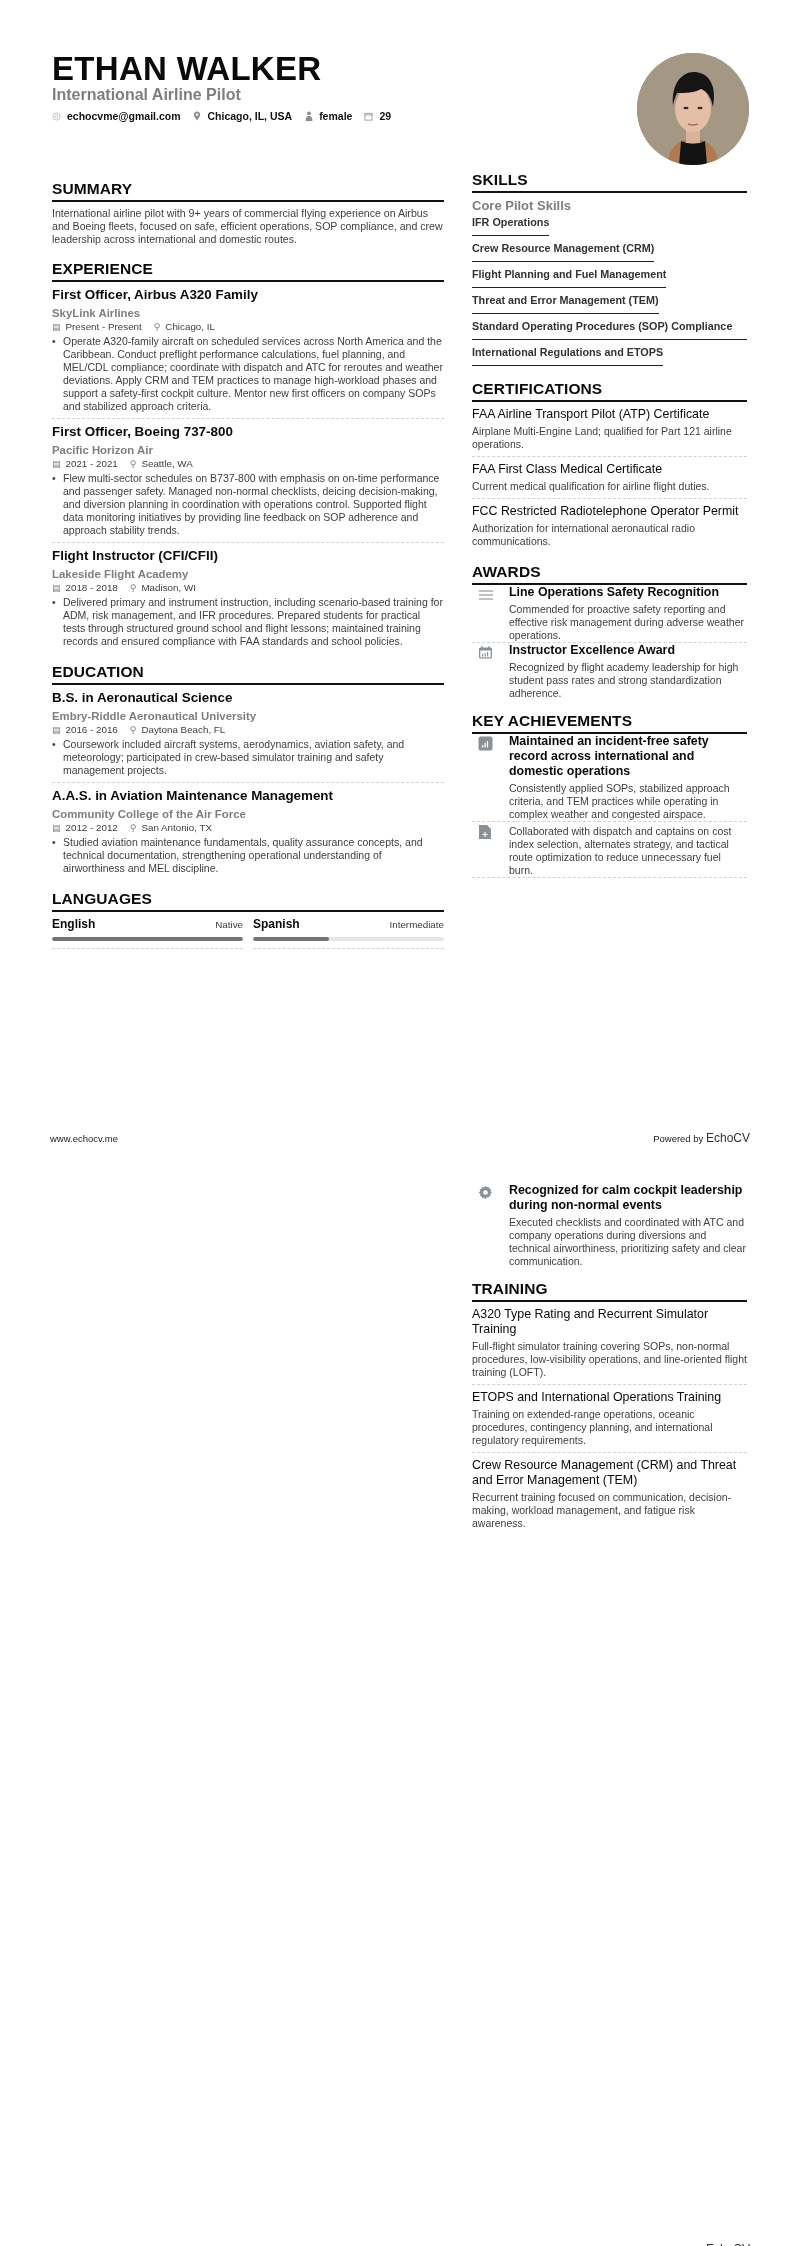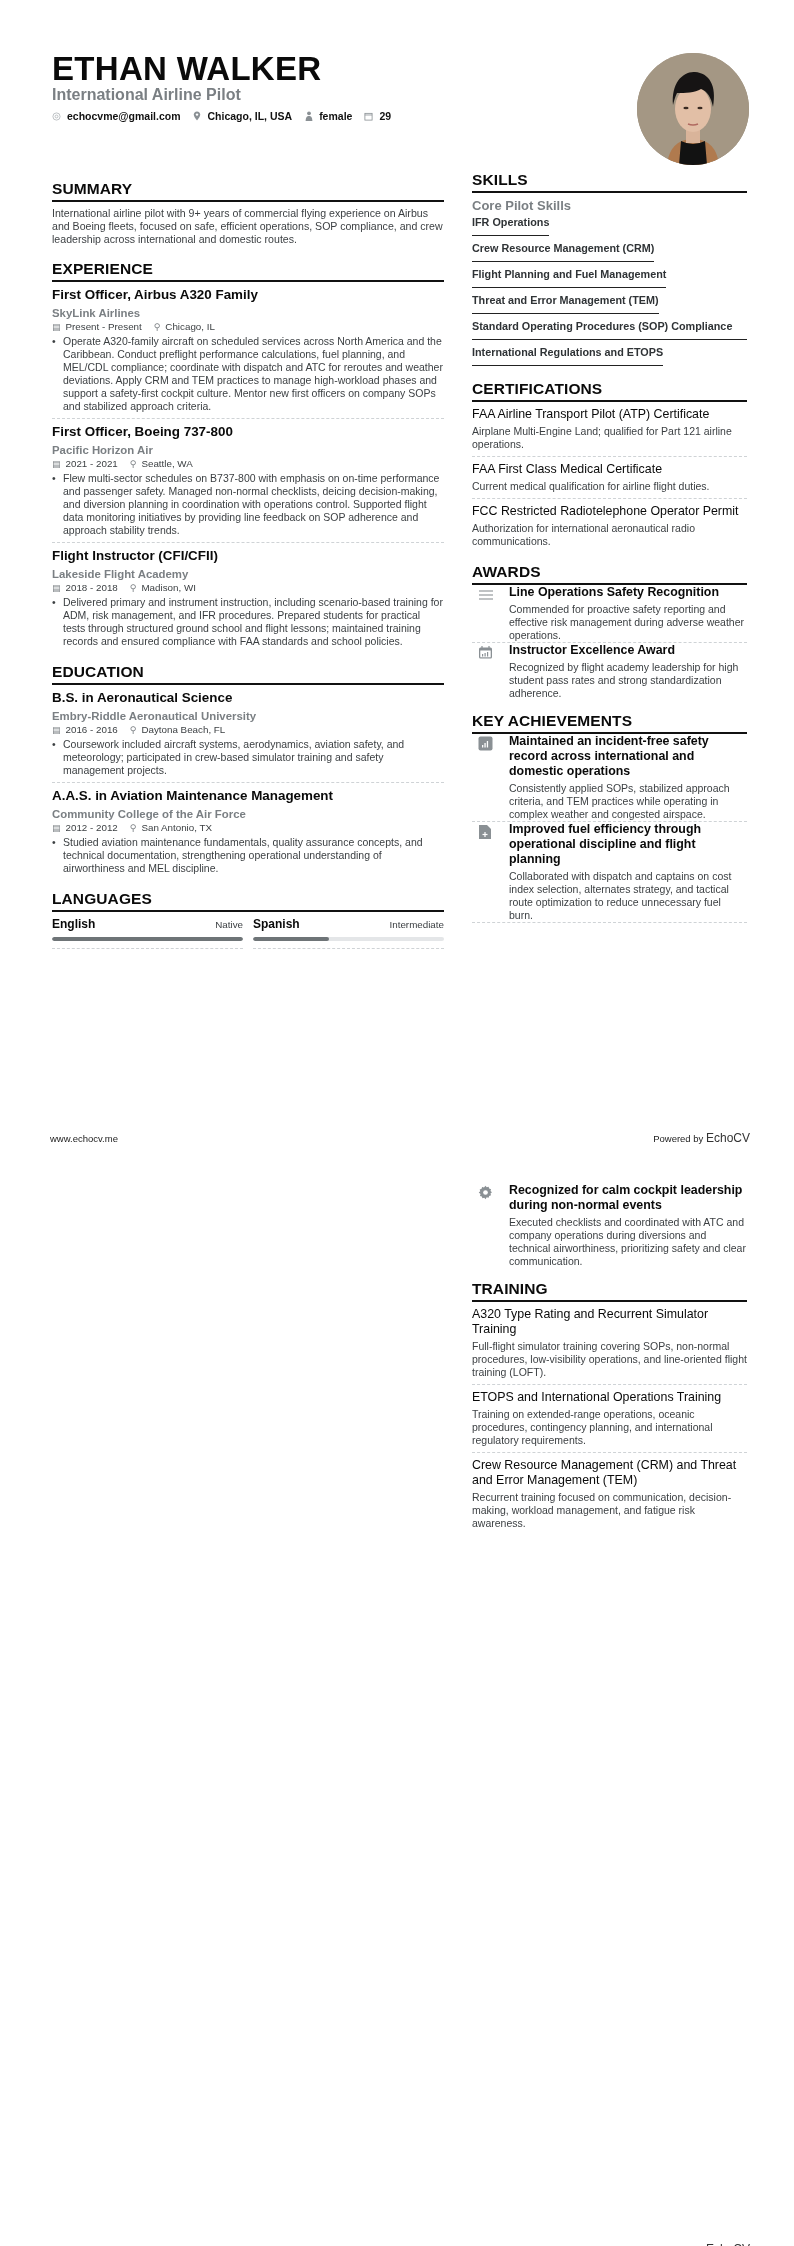--- a/index.html
+++ b/index.html
@@ -360,21 +360,20 @@
       </div>
       <div class="ientry" style="border-bottom:1px dashed #cfd3d6;">
         <div class="ico">
           <svg width="14" height="16" viewBox="0 0 14 16">
               <path d="M1 1 H9 L13 5 V15 H1 Z" fill="#8a9094"></path>
               <line x1="7" y1="8" x2="7" y2="13" stroke="#fff" stroke-width="1.2"></line>
               <line x1="4.5" y1="10.5" x2="9.5" y2="10.5" stroke="#fff" stroke-width="1.2"></line>
             </svg>
         </div>
         <div class="body">
-          <div class="it">Improved fuel efficiency through operational discipline and flight planning</div>
           <div class="id">Collaborated with dispatch and captains on cost index selection, alternates strategy, and tactical route optimization to reduce unnecessary fuel burn.</div>
         </div>
       </div>
     </div>
   </div>
 
   <div class="footer" style="top:1115px;">
     <span>www.echocv.me</span>
     <span><span>Powered by</span> <span class="brand">EchoCV</span></span>
   </div>

